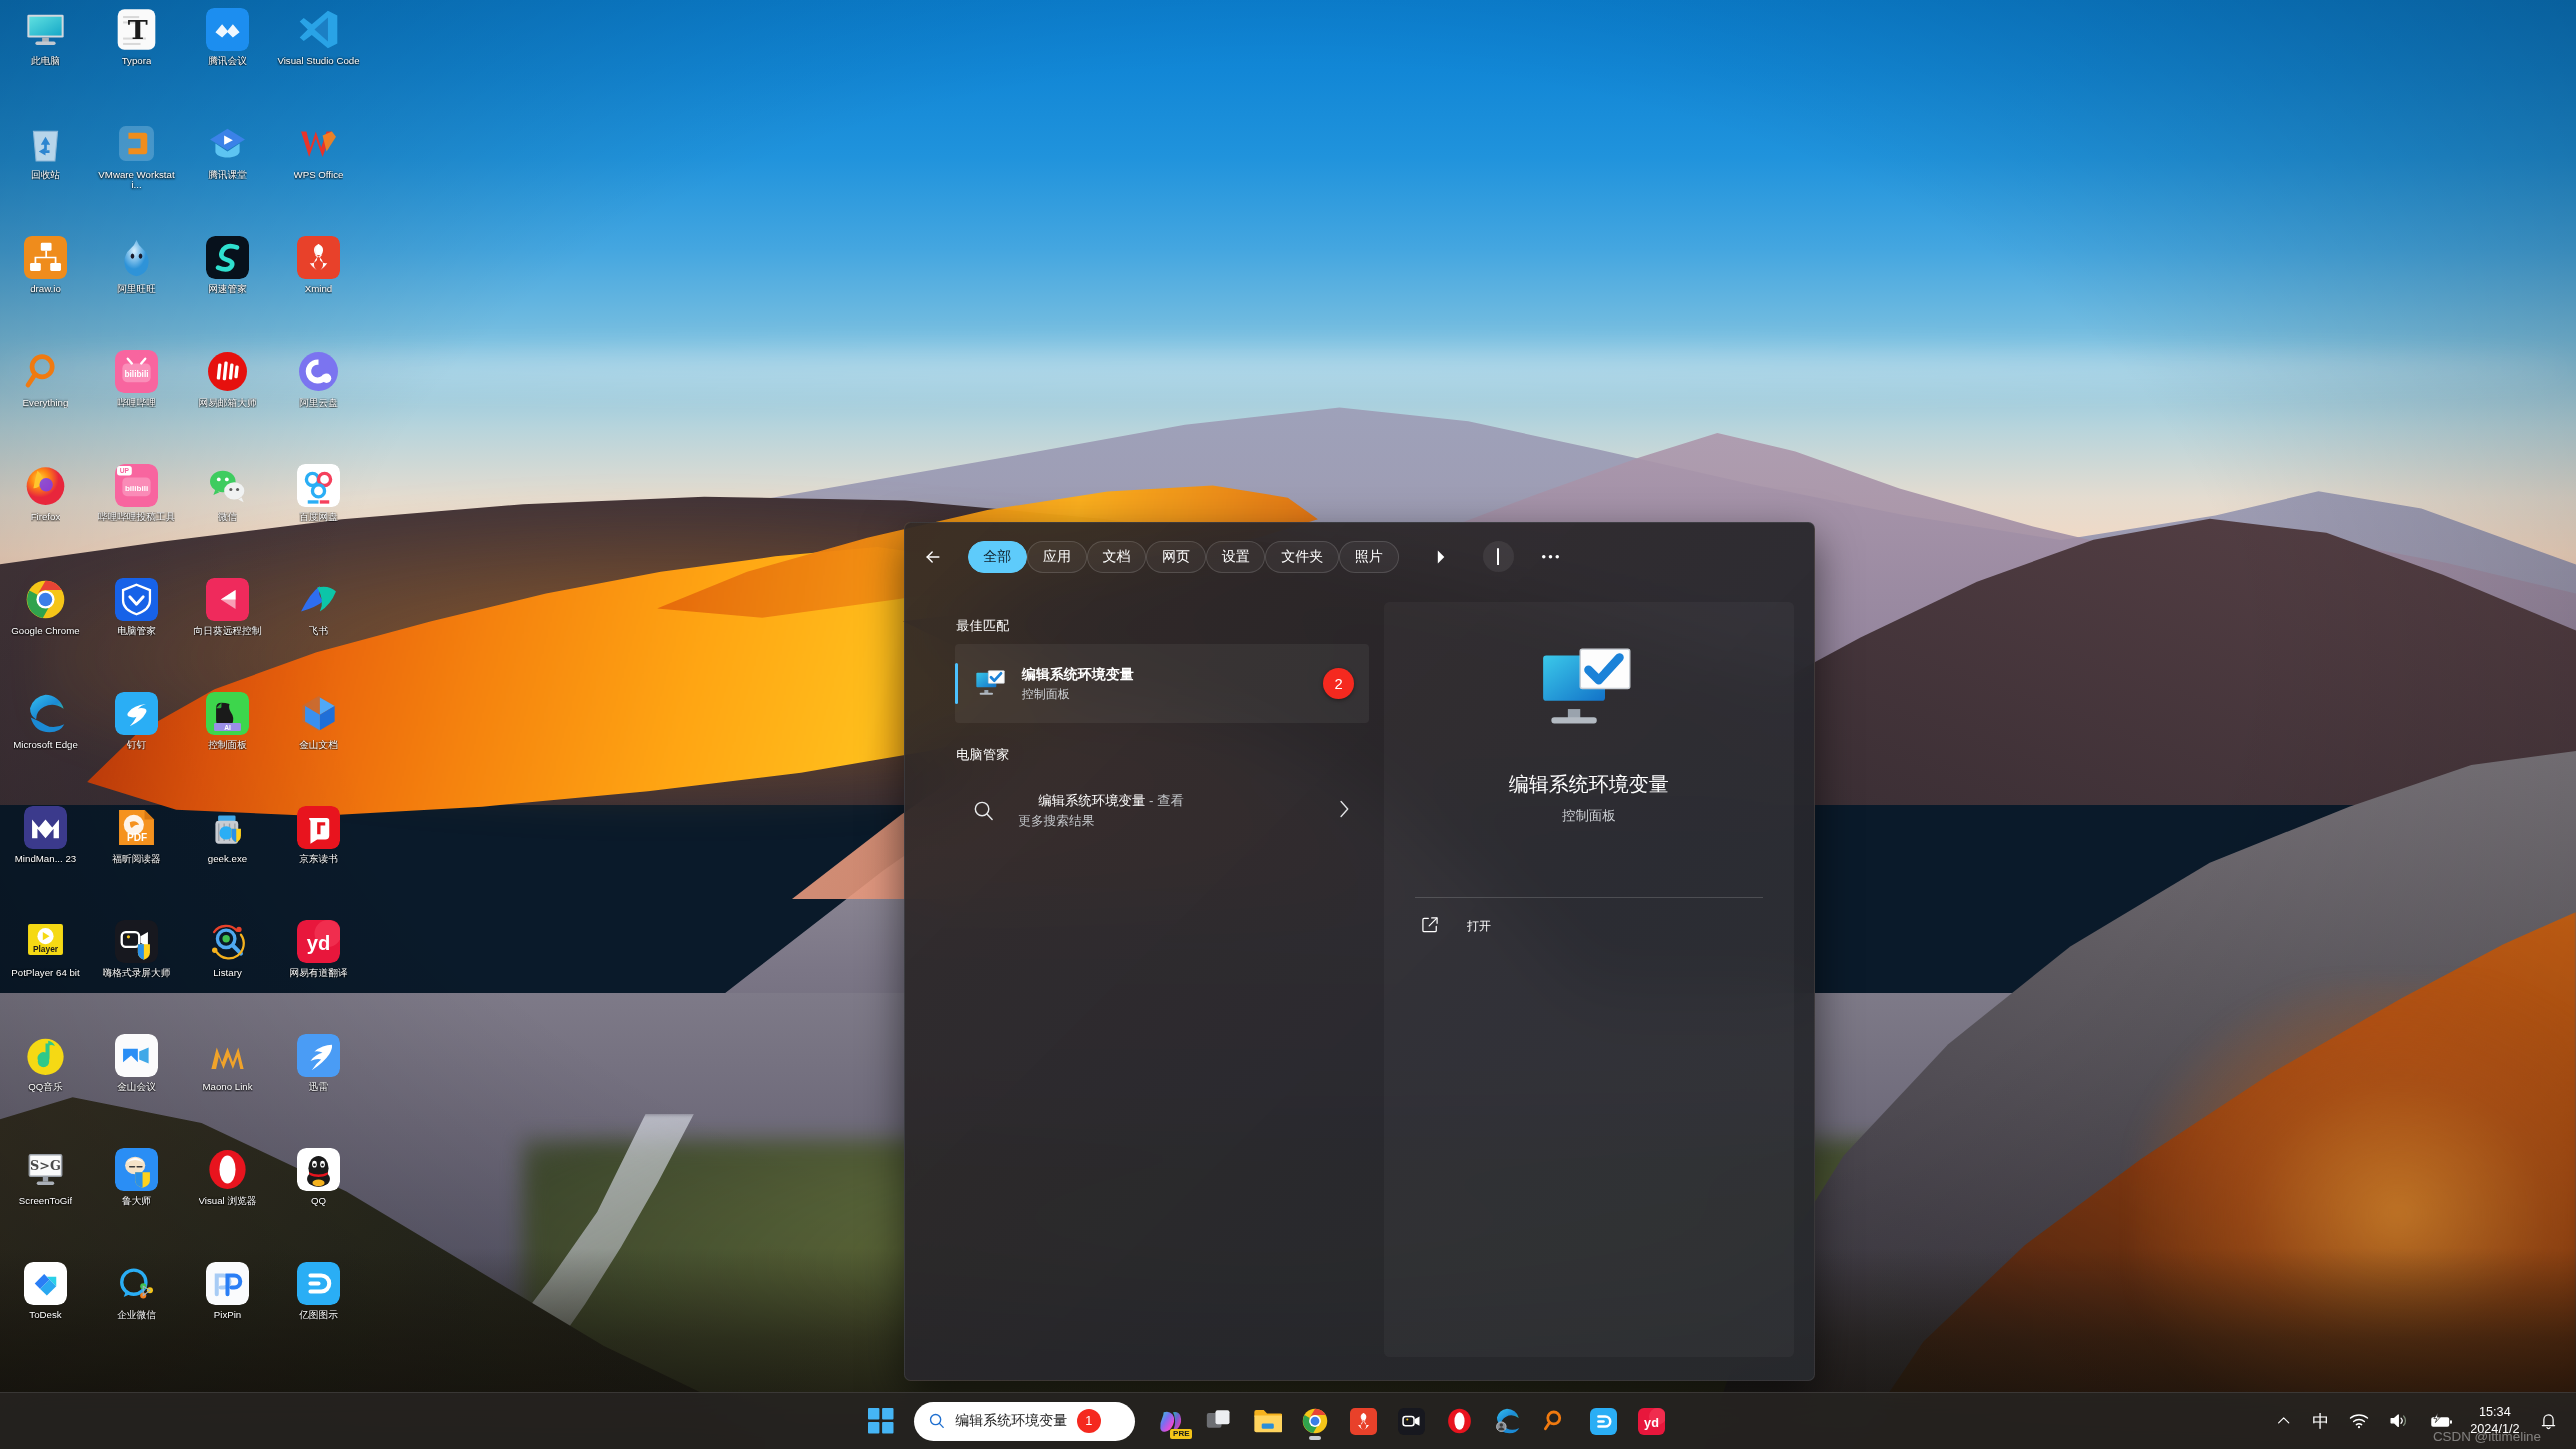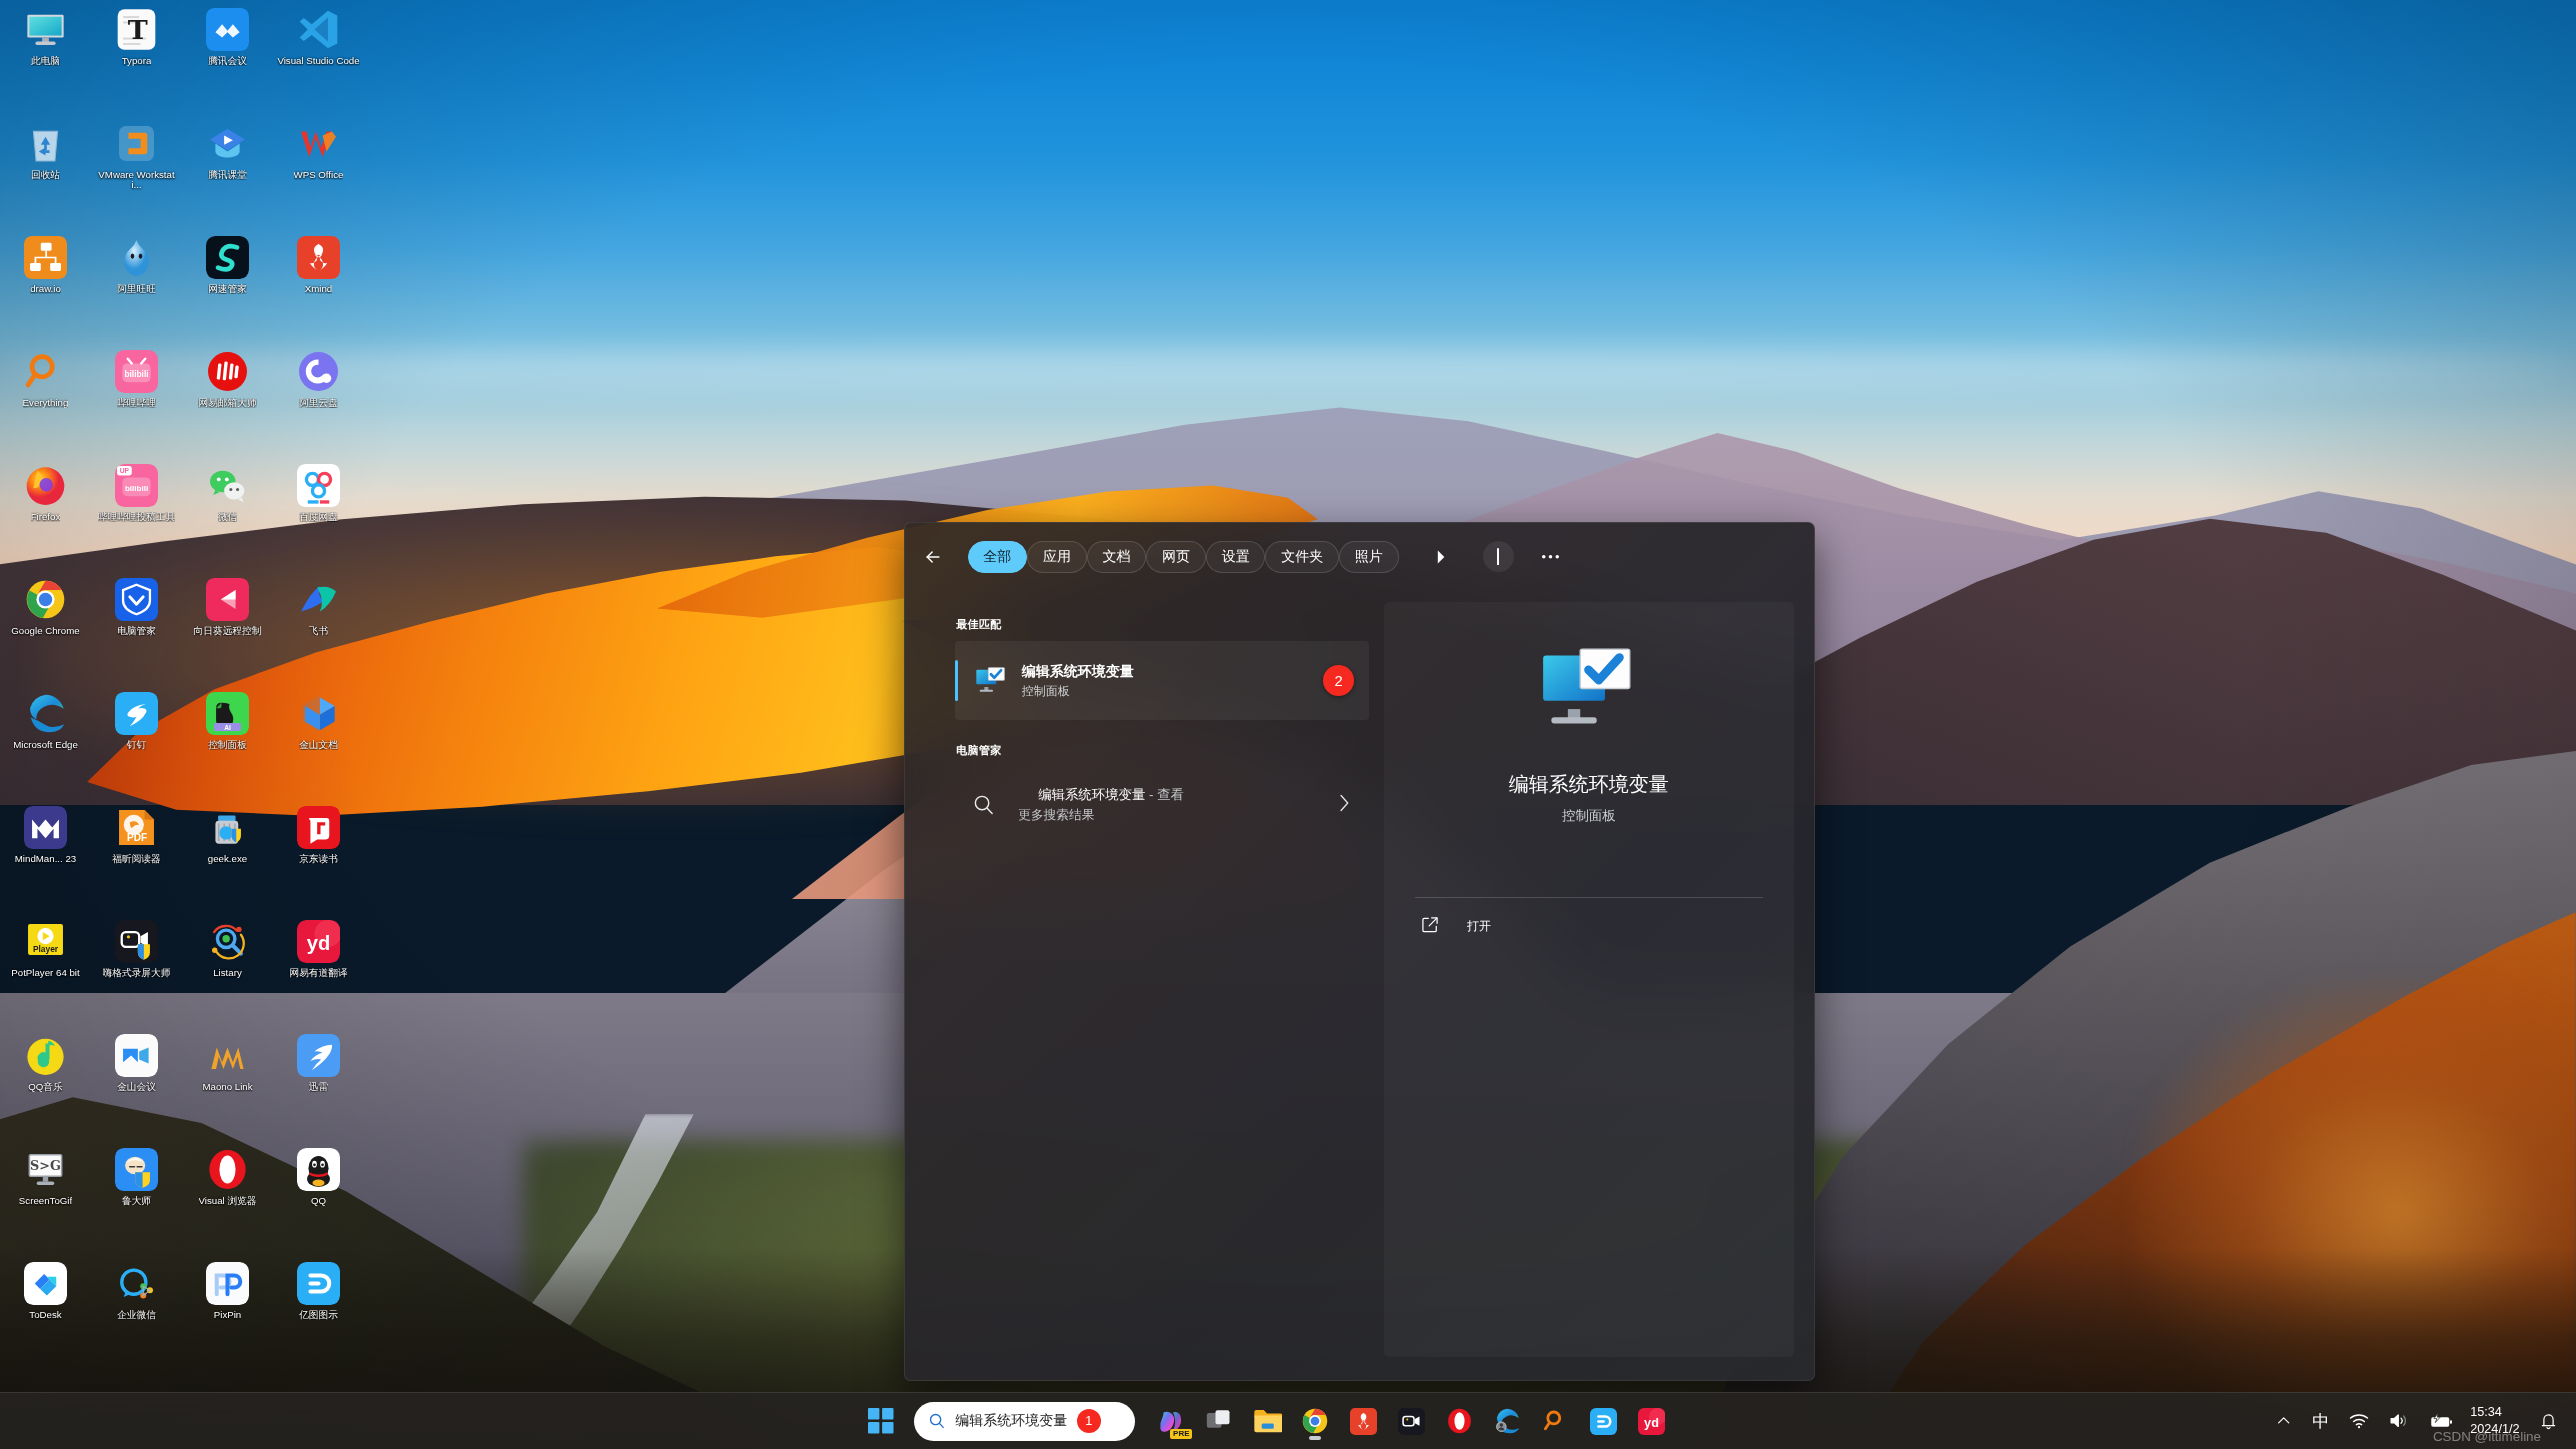--- a/index.html
+++ b/index.html
@@ -181,21 +181,21 @@
   .pill.active { background:#5ecbfb; color:#10212b; border-color:#5ecbfb; font-weight:400; }
   .hdr-spacer { width:10.7px; }
   .icon-btn {
     width:31px; height:31px; border-radius:50%; display:flex; align-items:center;
     justify-content:center; cursor:pointer;
   }
   .icon-btn.circled { background:rgba(255,255,255,.07); }
 
   #panel-body { display:flex; padding:0 20px 0 50px; gap:14.8px; height:785px; }
   #results-col { width:416px; padding-top:16px; }
-  .sec-title { font-size:11px; font-weight:bold; color:#fff; margin:10.7px 0 9.4px 1.3px; letter-spacing:0.3px; }
+  .sec-title { font-size:13px; font-weight:normal; color:#fff; margin:10.7px 0 9.4px 1.3px; letter-spacing:0.3px; }
   .result-card {
     position:relative; display:flex; align-items:center; height:79px;
     background:rgba(255,255,255,.055); border-radius:4px; padding:0 14.8px 0 20px;
     cursor:pointer;
   }
   .result-card.selected::before {
     content:""; position:absolute; left:0; top:19px; bottom:19px; width:3.4px;
     background:#4cc2ff; border-radius:2px;
   }
   .result-card .ricon { width:32px; height:28px; margin-right:14.8px; flex-shrink:0; }
@@ -251,21 +251,21 @@
     width:12px; height:3.4px; border-radius:2px; background:#c9ccd0;
   }
   #tb-right {
     position:absolute; right:9.4px; display:flex; align-items:center; gap:2.7px; height:57px;
   }
   .tray-btn {
     height:42px; display:flex; align-items:center; justify-content:center;
     padding:0 8.7px; border-radius:3.4px; cursor:pointer; color:#fff;
   }
   #tb-clock {
-    display:flex; flex-direction:column; align-items:flex-start; justify-content:center;
+    display:flex; flex-direction:column; align-items:center; justify-content:center;
     padding:0 8px 0 5.4px; height:42px; border-radius:3.4px; cursor:pointer;
     color:#fff; font-size:12.7px; line-height:17px; position:relative;
   }
   #watermark {
     position:absolute; right:35px; bottom:5.4px; font-size:13.4px;
     color:rgba(255,255,255,.42); white-space:nowrap; z-index:70; pointer-events:none;
   }
 </style>
 </head>
 <body>

